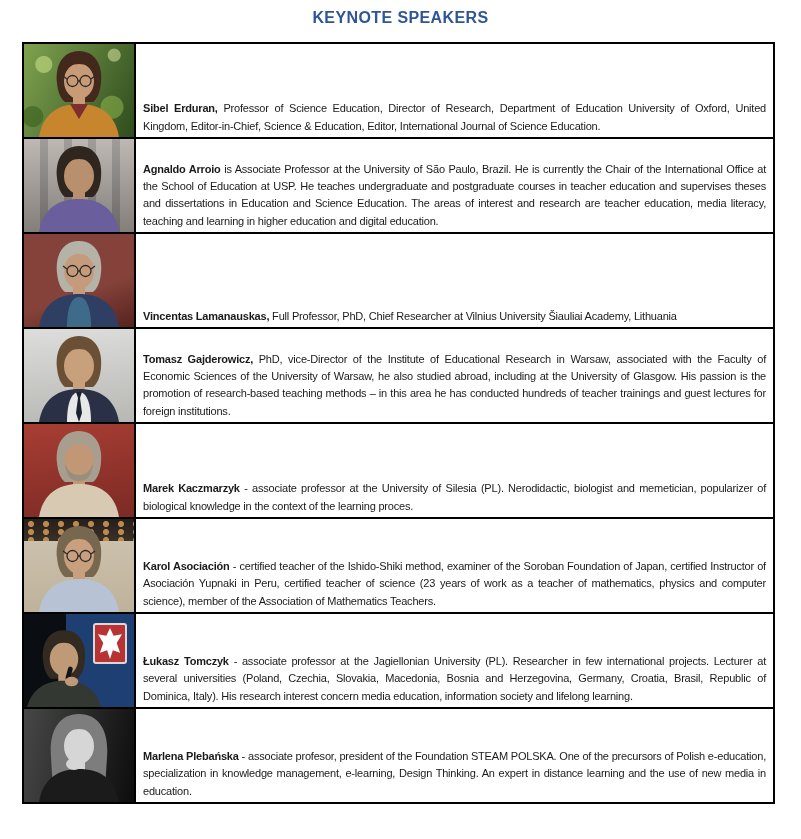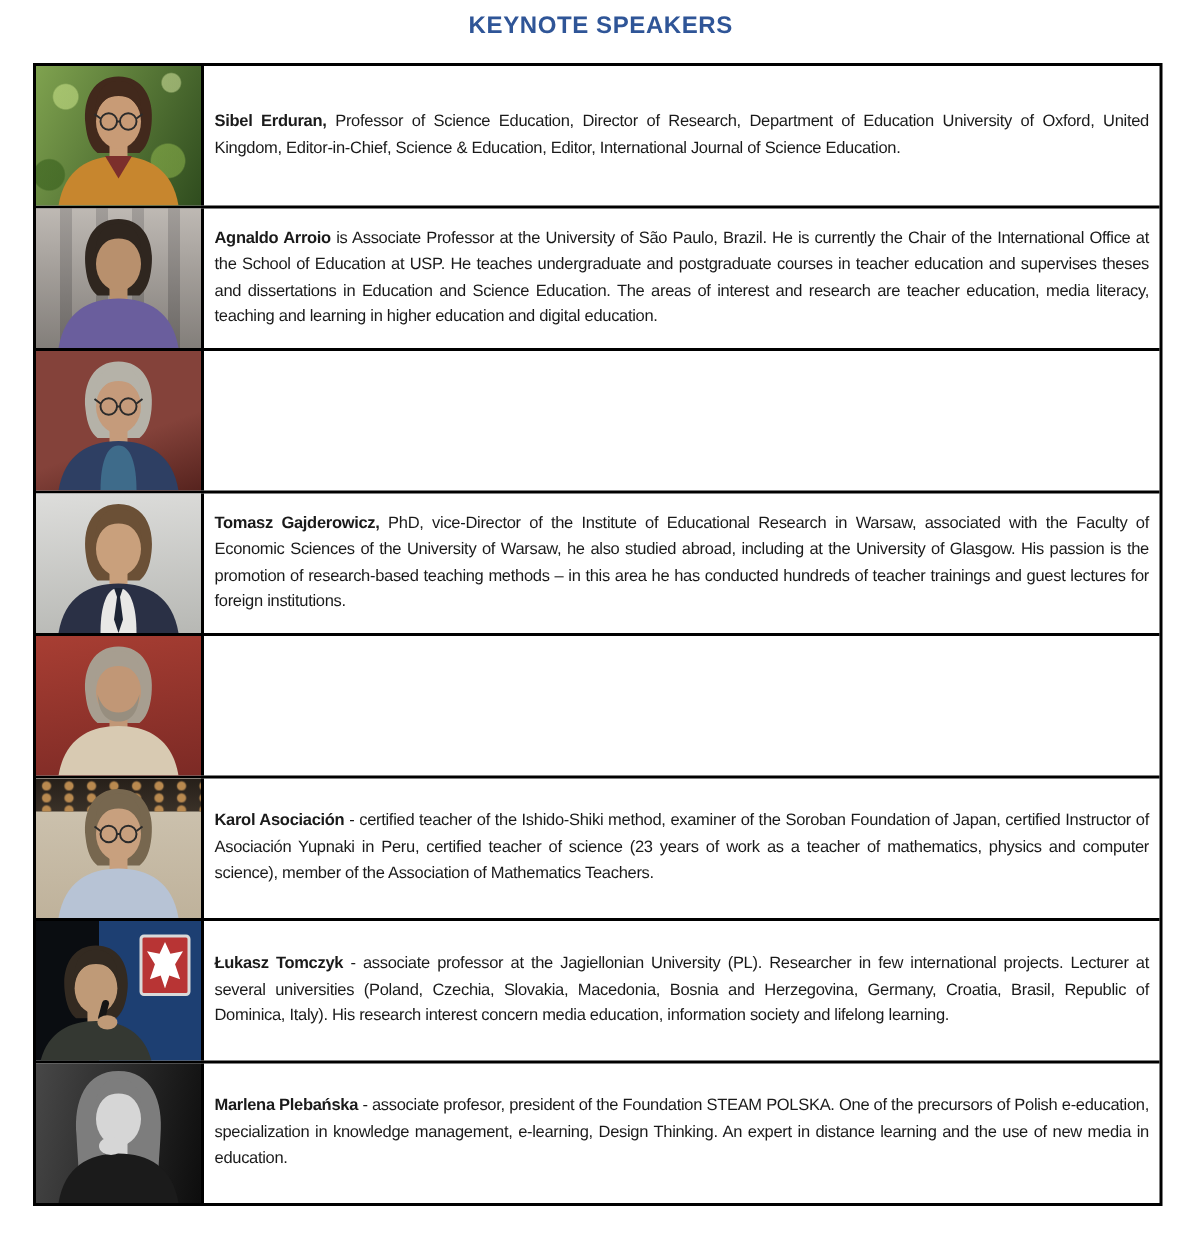--- a/index.html
+++ b/index.html
@@ -14,21 +14,21 @@
   }
   .table{
     margin:15px 0 0 22px;width:753px;box-sizing:border-box;
     border:2px solid var(--border_color,#000);
   }
   .row{display:flex;height:93px;}
   .row + .row{border-top:2px solid var(--border_color,#000);}
   .photo-cell{width:110px;flex:0 0 110px;border-right:2px solid var(--border_color,#000);position:relative;}
   .photo{position:absolute;inset:0;overflow:hidden;}
   .photo svg{position:absolute;inset:0;width:100%;height:100%;z-index:2;}
-  .text-cell{flex:1;display:flex;align-items:center;padding:2px 7px;overflow:hidden;}
+  .text-cell{flex:1;display:flex;align-items:flex-end;padding:2px 7px;overflow:hidden;}
   .text-cell p{margin:0;font-size:11px;line-height:1.58;letter-spacing:-0.2px;text-align:justify;}
   .text-cell strong{font-weight:700;}
 
   
   .hb,.lh,.fr{fill:var(--hair,#333);}
   .nk,.fc{fill:var(--skin,#c9a07c);}
   .ts{fill:var(--shirt,#555);}
   .is{fill:var(--inner,#eee);}
   .ti{fill:var(--tie,#1c2434);}
   .cl{fill:var(--collar,#7c2f2c);}
@@ -164,20 +164,23 @@
             <path class="ti" d="M52 65 L58 65 L56 71 L58 86 L55 95 L52 86 L54 71 Z"></path>
             <path class="cl" d="M46 62 L55 77 L64 62 Z"></path>
             <ellipse class="hd" cx="50" cy="57" rx="8" ry="6"></ellipse>
             <g class="mc">
               <rect x="58" y="47" width="5" height="15" rx="2.5" transform="rotate(15 60 54)"></rect>
               <ellipse class="sk2" cx="63" cy="63" rx="7" ry="5"></ellipse>
             </g>
           </svg>
       </div>
     </div>
+    <div class="text-cell">
+      <p><strong>Vincentas Lamanauskas,</strong><span> Full Professor, PhD, Chief Researcher at Vilnius University Šiauliai Academy, Lithuania</span></p>
+    </div>
   </div>
 
   <div class="row">
     <div class="photo-cell">
       <div class="photo ph-4" title="smiling man in dark suit and tie, light gray background" style="--bg1: #dddddb; --bg2: #b7b8b4; --hair: #6b5036; --skin: #c9a07c; --shirt: #2a3045; --inner: #e8e8e6; --tie: #1c2434;">
         <svg viewBox="0 0 110 95" preserveAspectRatio="xMidYMax slice">
             <path class="hb" d="M55 9 C39 9 31 23 33 41 C34 51 37 57 41 60 L69 60 C73 57 76 51 77 41 C79 23 71 9 55 9 Z"></path>
             <path class="lh" d="M55 7 C33 7 25 27 27 50 C28 72 31 85 23 95 L87 95 C79 85 82 72 83 50 C85 27 77 7 55 7 Z"></path>
             <rect class="nk" x="49" y="50" width="12" height="15"></rect>
             <ellipse class="fc" cx="55" cy="39" rx="15" ry="18"></ellipse>
@@ -224,20 +227,23 @@
             <path class="is" d="M43 95 C43 77 47 65 55 65 C63 65 67 77 67 95 Z"></path>
             <path class="ti" d="M52 65 L58 65 L56 71 L58 86 L55 95 L52 86 L54 71 Z"></path>
             <path class="cl" d="M46 62 L55 77 L64 62 Z"></path>
             <ellipse class="hd" cx="50" cy="57" rx="8" ry="6"></ellipse>
             <g class="mc">
               <rect x="58" y="47" width="5" height="15" rx="2.5" transform="rotate(15 60 54)"></rect>
               <ellipse class="sk2" cx="63" cy="63" rx="7" ry="5"></ellipse>
             </g>
           </svg>
       </div>
+    </div>
+    <div class="text-cell">
+      <p><strong>Marek Kaczmarzyk</strong><span> - associate professor at the University of Silesia (PL). Nerodidactic, biologist and memetician, popularizer of biological knowledge in the context of the learning proces.</span></p>
     </div>
   </div>
 
   <div class="row">
     <div class="photo-cell">
       <div class="photo ph-6" title="man with glasses in light blue shirt, soroban abacus above, beige background" style="--bg1: #cfc5b2; --bg2: #bfb29b; --hair: #77674f; --skin: #c8a07e; --shirt: #b7c3d5;">
         <svg viewBox="0 0 110 95" preserveAspectRatio="xMidYMax slice">
             <path class="hb" d="M55 9 C39 9 31 23 33 41 C34 51 37 57 41 60 L69 60 C73 57 76 51 77 41 C79 23 71 9 55 9 Z"></path>
             <path class="lh" d="M55 7 C33 7 25 27 27 50 C28 72 31 85 23 95 L87 95 C79 85 82 72 83 50 C85 27 77 7 55 7 Z"></path>
             <rect class="nk" x="49" y="50" width="12" height="15"></rect>

